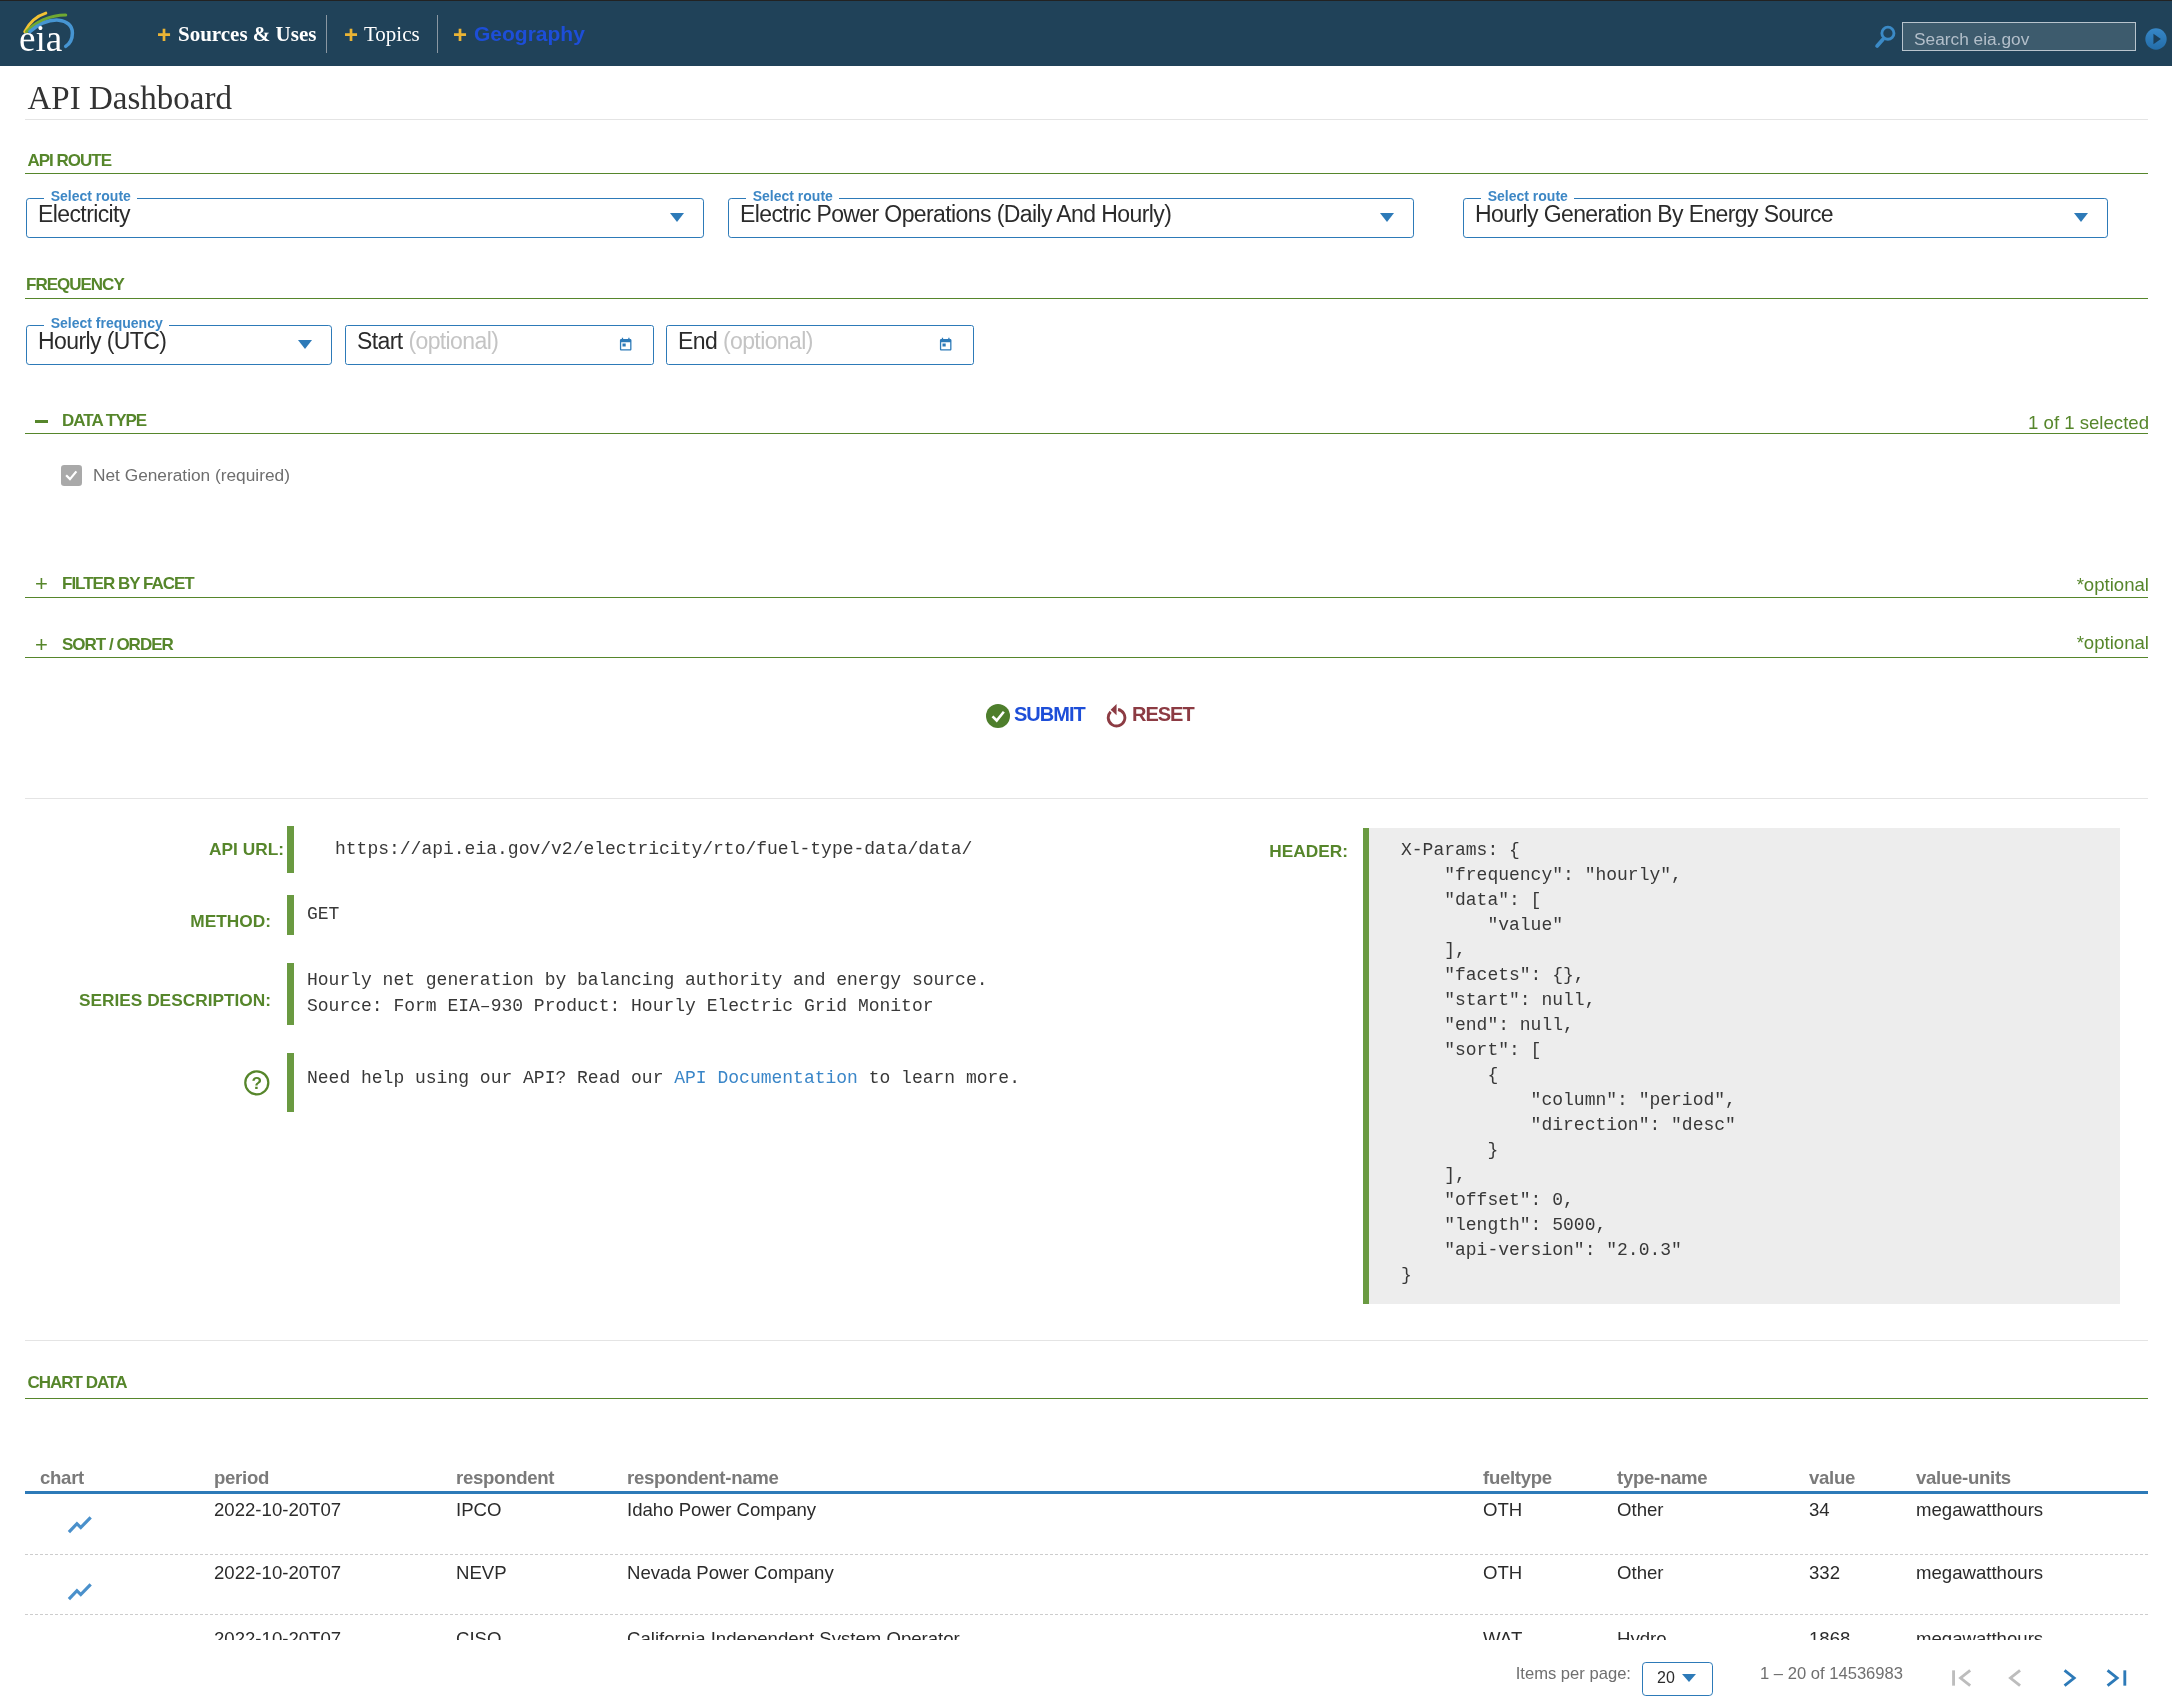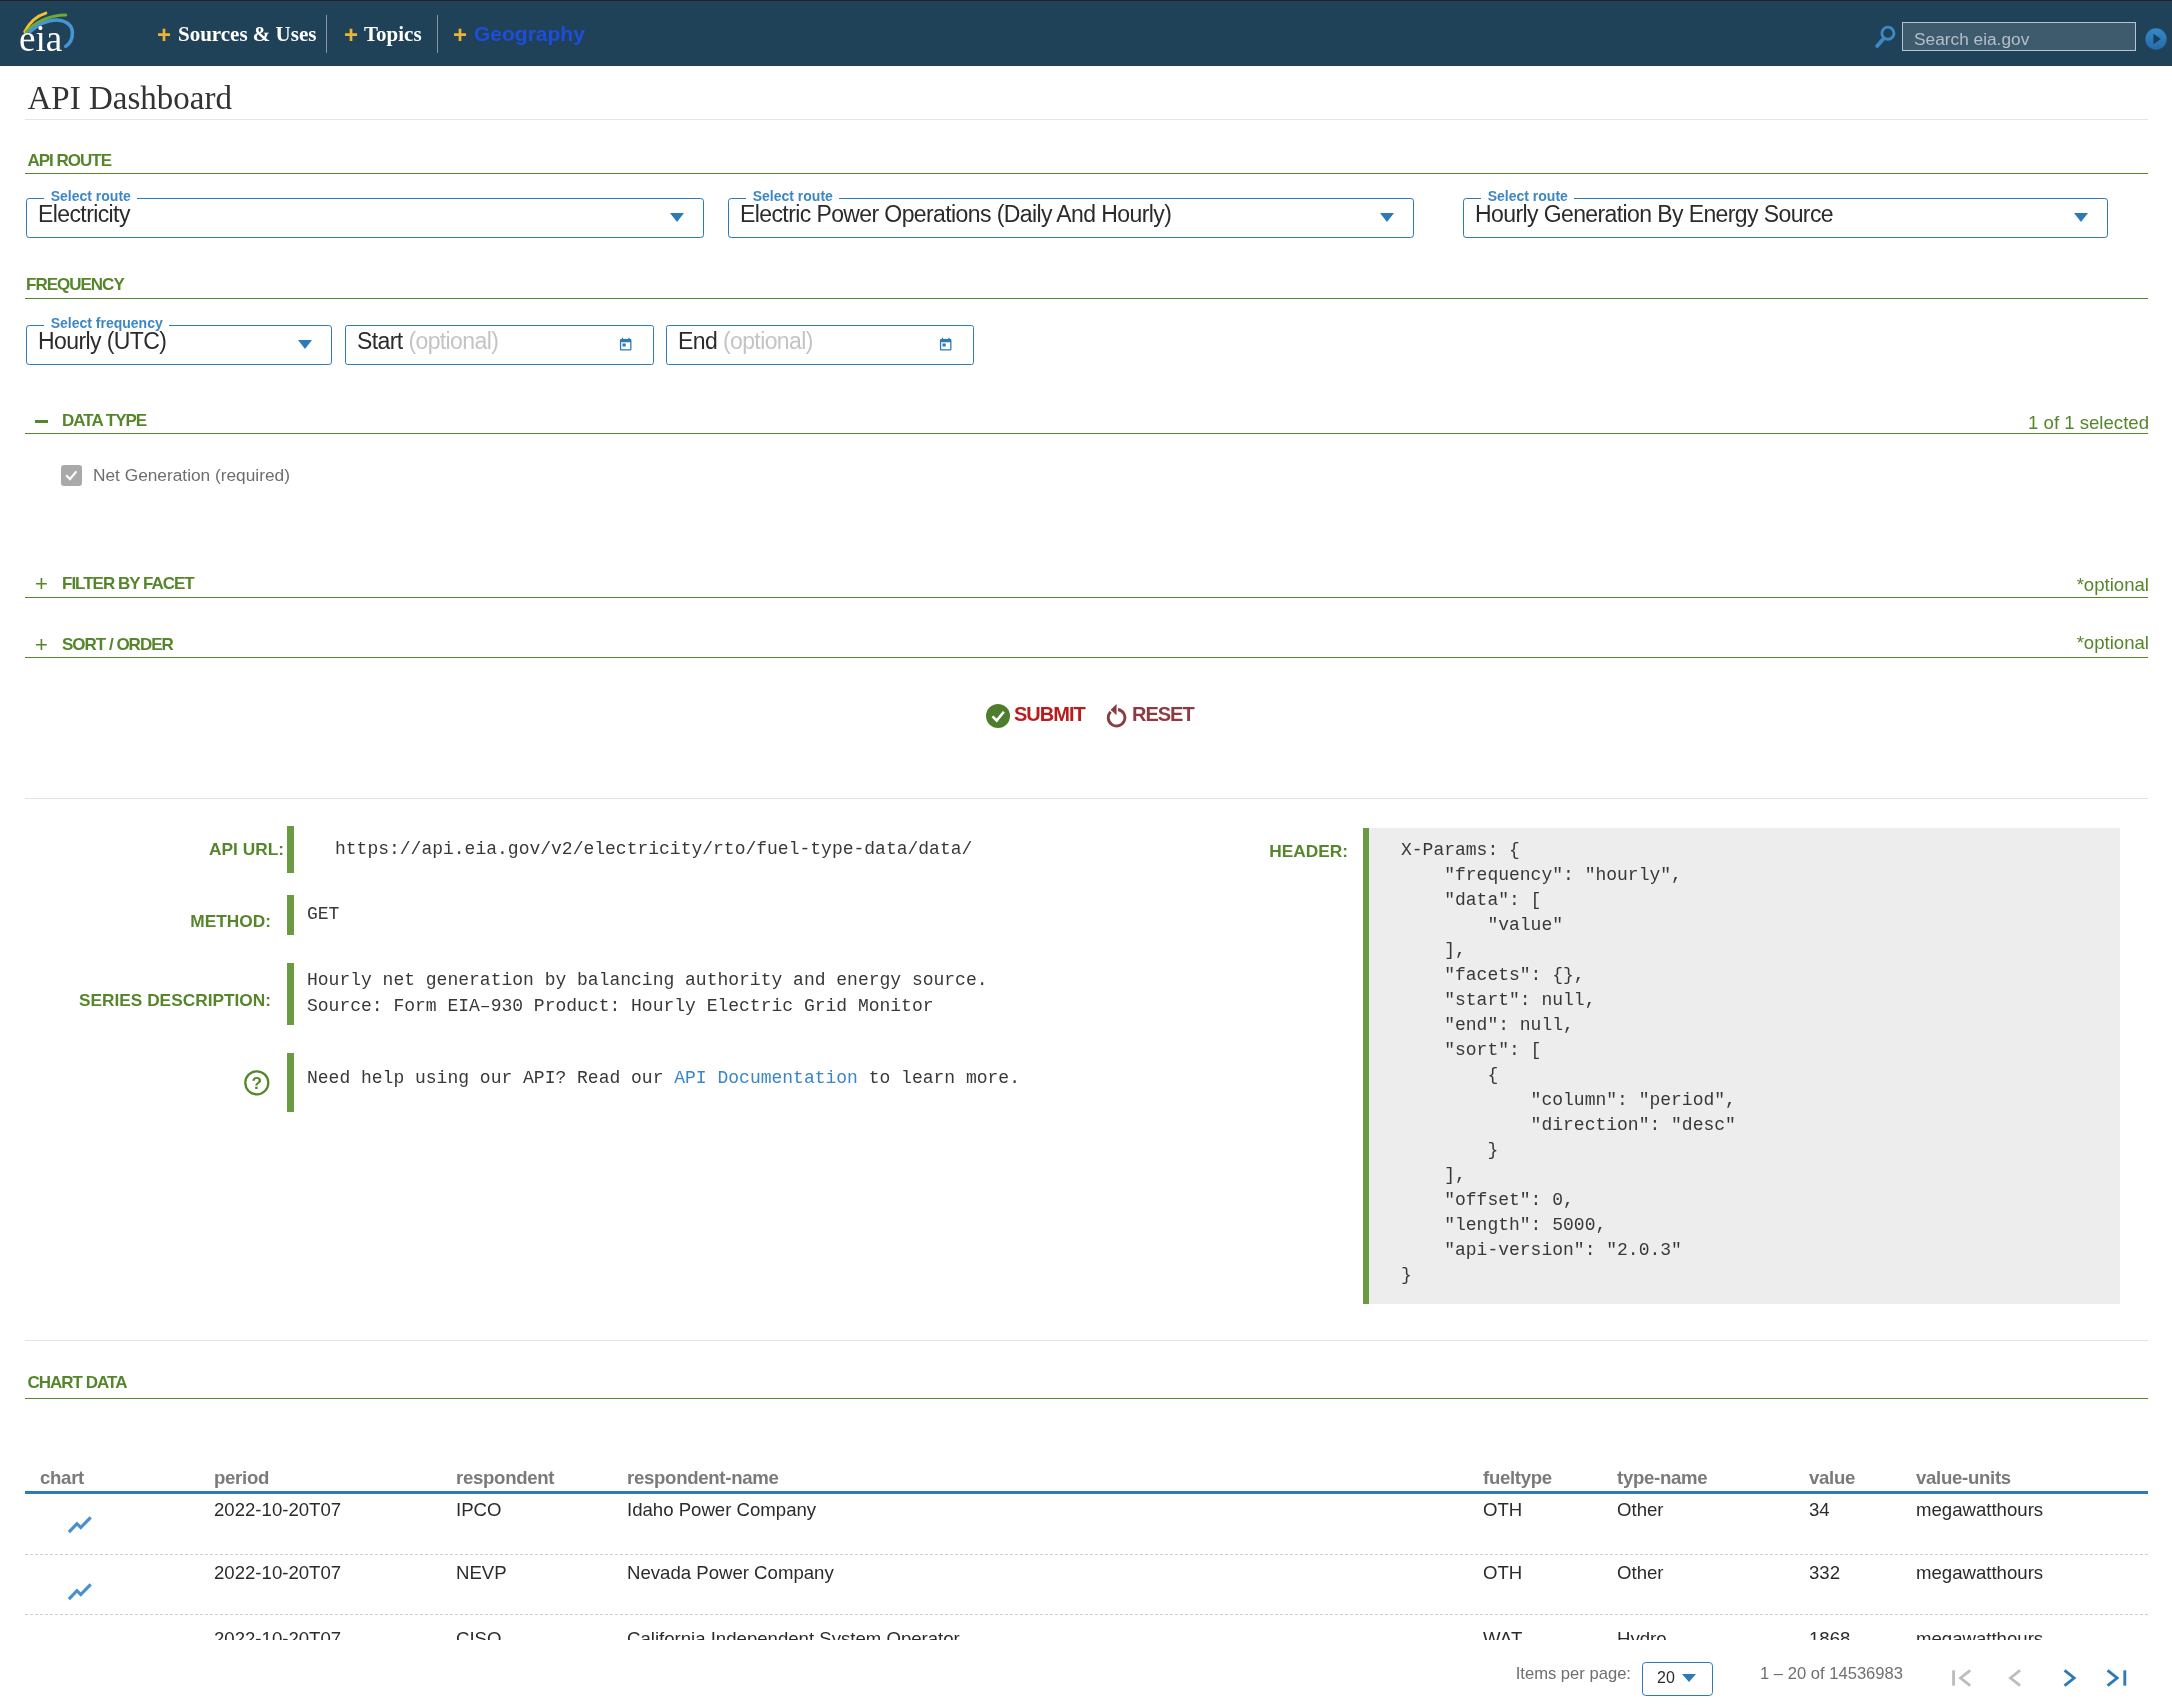--- a/index.html
+++ b/index.html
@@ -29,21 +29,21 @@
   <path d="M 23 40 C 29 28, 40 16, 56 11" stroke="#f2c233" stroke-width="4.5" fill="none" stroke-linecap="round"></path>
   <path d="M 26 40 C 40 25, 62 14, 87 14" stroke="#6fa832" stroke-width="5" fill="none" stroke-linecap="round"></path>
   <path d="M 31 40 C 45 28, 61 21, 76 22 C 89 23, 97.5 31, 97.5 42 C 97.5 51, 93 59, 87 63" stroke="#4695d2" stroke-width="5.5" fill="none" stroke-linecap="round"></path>
   <text x="14" y="70" font-family="Liberation Serif, serif" font-size="58" fill="#ffffff">eia</text>
 </svg>
 
 <div class="abs" style="left:157px;top:23px;color:#eab435;font-size:24px;font-weight:bold;font-family:'Liberation Sans',sans-serif;line-height:24px;">+</div>
 <div class="abs" style="left:178px;top:22px;color:#fff;font-size:21px;font-weight:bold;font-family:'Liberation Serif',serif;">Sources &amp; Uses</div>
 <div class="abs" style="left:326px;top:15.4px;width:1.3px;height:38px;background:#8a97a2;"></div>
 <div class="abs" style="left:344px;top:23px;color:#eab435;font-size:24px;font-weight:bold;line-height:24px;">+</div>
-<div class="abs" style="left:364px;top:22px;color:#fff;font-size:21px;font-weight:bold;font-family:'Liberation Serif',serif;">Topics</div>
+<div class="abs" style="left:364px;top:22px;color:#fff;font-size:21px;font-weight:normal;font-family:'Liberation Serif',serif;">Topics</div>
 <div class="abs" style="left:437px;top:15.4px;width:1.3px;height:38px;background:#8a97a2;"></div>
 <div class="abs" style="left:453px;top:23px;color:#eab435;font-size:24px;font-weight:bold;line-height:24px;">+</div>
 <div class="abs" style="left:474px;top:22px;color:#1d4ed8;font-size:21px;font-weight:bold;font-family:Liberation Sans, sans-serif;">Geography</div>
 
 <svg class="abs" style="left:1872px;top:23px;" width="28" height="28" viewBox="0 0 44 44">
   <circle cx="25" cy="16" r="9.5" stroke="#3b8ac6" stroke-width="4.5" fill="none"></circle>
   <line x1="17" y1="26" x2="8" y2="36" stroke="#3b8ac6" stroke-width="6" stroke-linecap="round"></line>
 </svg>
 <div class="abs" style="left:1902px;top:22px;width:234px;height:29.4px;background:#3d5b6d;border:1.3px solid #b8c4cd;"></div>
 <div class="abs" style="left:1914px;top:29px;font-size:17.3px;color:#b3bfca;">Search eia.gov</div>
@@ -120,21 +120,21 @@
 
 <div class="abs" style="left:35px;top:634px;font-size:22px;color:#56862b;line-height:22px;">+</div>
 <div class="abs h-green" style="left:62px;top:634px;">SORT / ORDER</div>
 <div class="abs green" style="right:23px;top:632px;font-size:18.6px;">*optional</div>
 <div class="gline" style="top:657px;"></div>
 
 <svg class="abs" style="left:986px;top:704px;" width="24" height="24" viewBox="0 0 37 37">
   <circle cx="18.5" cy="18.5" r="18.5" fill="#4e7e2c"></circle>
   <path d="M 10 19 L 16.5 25.5 L 27.5 12" stroke="#fff" stroke-width="4" fill="none"></path>
 </svg>
-<div class="abs" style="left:1014px;top:703px;font-size:20px;font-weight:bold;letter-spacing:-1px;color:#b91c1c;">SUBMIT</div>
+<div class="abs" style="left:1014px;top:703px;font-size:20px;font-weight:bold;letter-spacing:-1px;color:#1d4ed8;">SUBMIT</div>
 <svg class="abs" style="left:1106px;top:702px;" width="20.5" height="25.6" viewBox="0 0 32 40">
   <path d="M 18.8 11.7 A 13 13 0 1 1 7.3 15.3" stroke="#8c3b43" stroke-width="4.5" fill="none"></path>
   <path d="M 7.2 12 L 16.5 3.2 L 16.5 20.8 Z" fill="#8c3b43"></path>
 </svg>
 <div class="abs" style="left:1132px;top:703px;font-size:20px;font-weight:bold;letter-spacing:-1px;color:#8c3b43;">RESET</div>
 
 <div class="divider" style="top:798px;"></div>
 
 <div class="ilabel" style="left:13px;width:271px;top:839px;padding-left:6px;">API URL:</div>
 <div class="ibar" style="left:287px;top:826px;height:47px;"></div>

